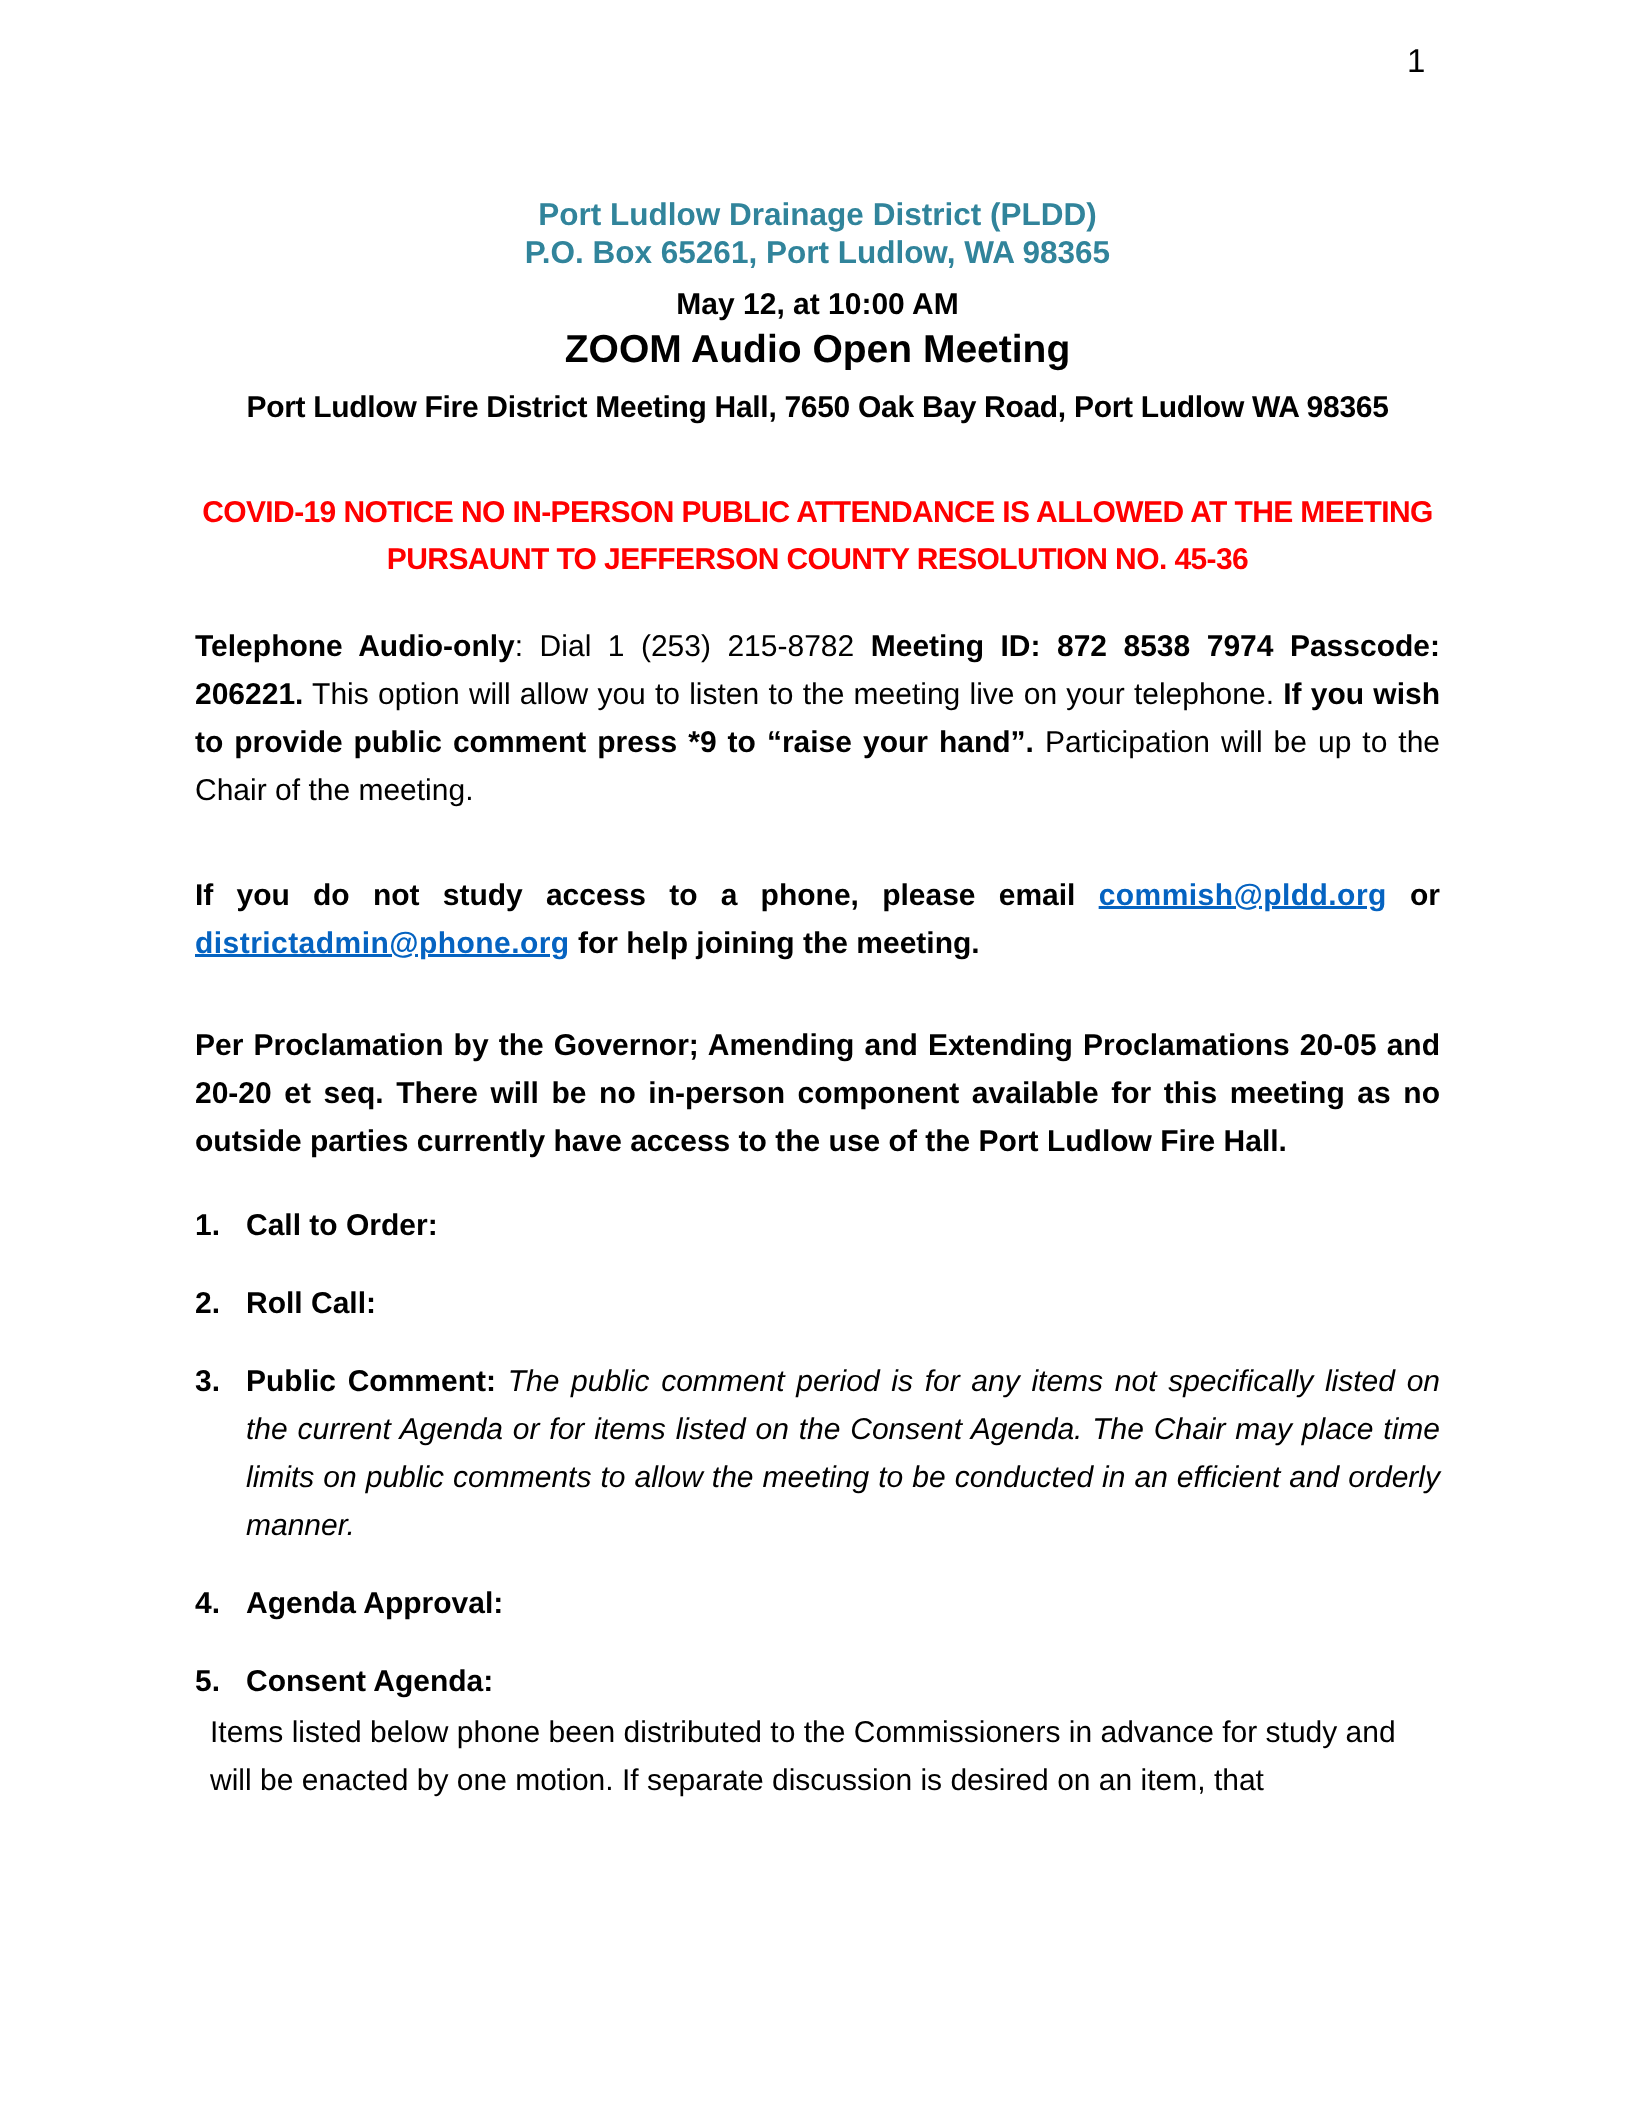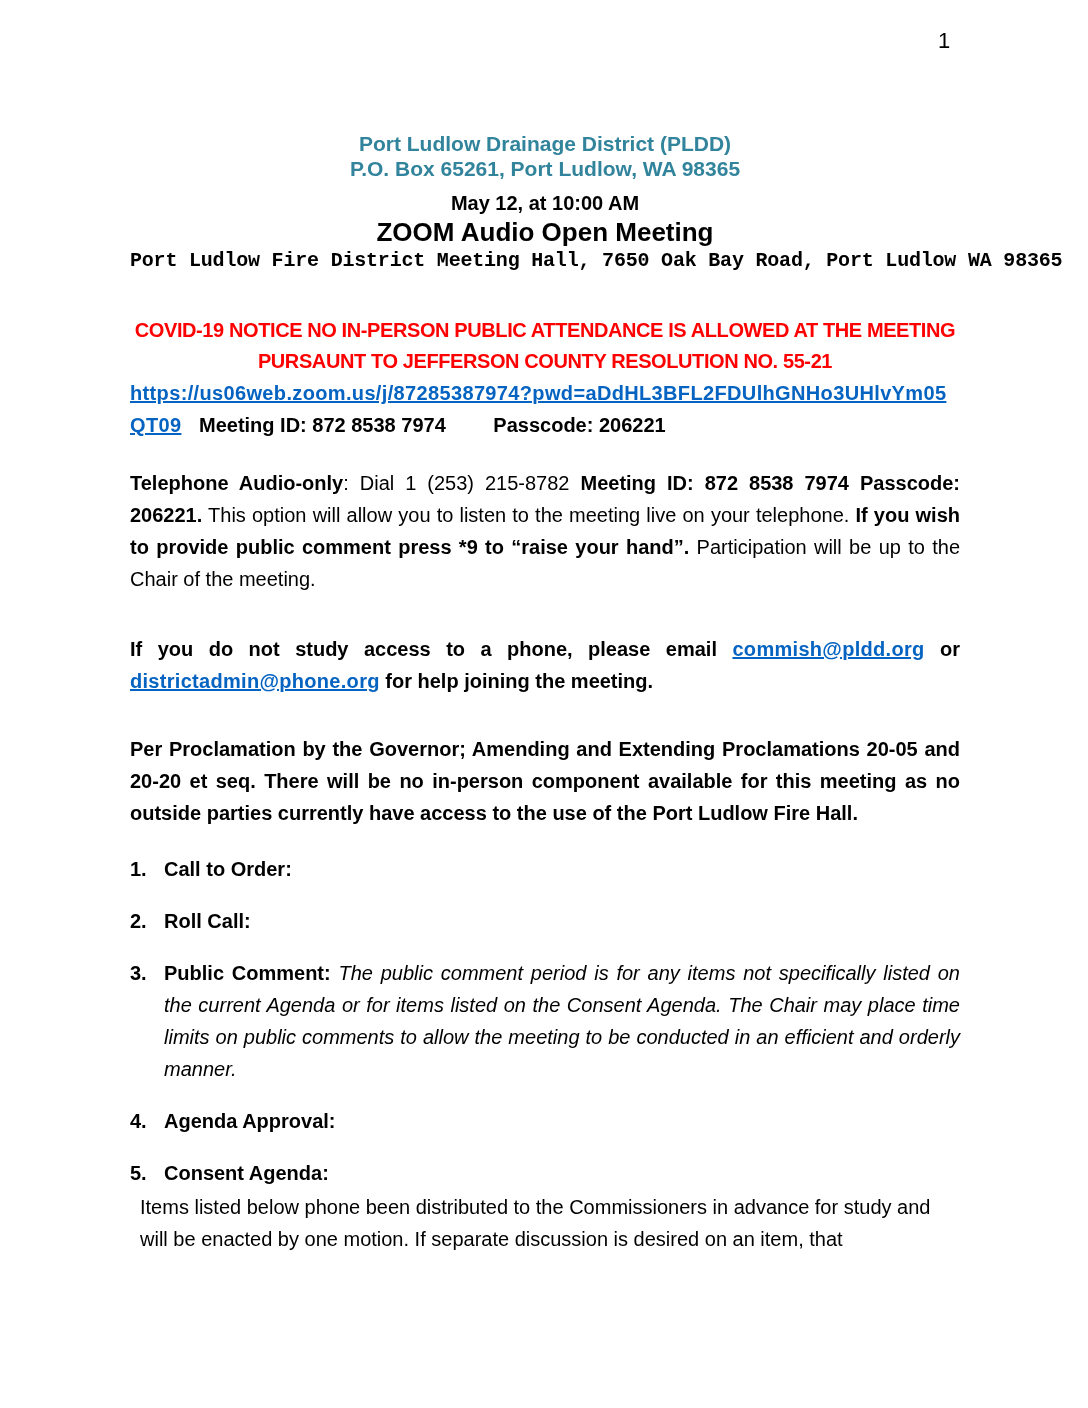--- a/index.html
+++ b/index.html
@@ -25,21 +25,21 @@
   .center{text-align:center;}
   .b,.bold{font-weight:bold;}
   .r{font-weight:normal;}
   .i{font-style:italic;}
   .teal{color:#31849B;}
   .red{color:#FF0000;}
   .org{font-size:21px;line-height:25px;}
   .agenda-title{margin-top:15px;line-height:25px;}
   .datetime{margin-top:10px;line-height:25px;}
   .zoom-heading{font-size:26px;font-weight:bold;line-height:32px;}
-  .location{line-height:25px;white-space:nowrap;letter-spacing:-0.2px;font-family:Liberation Mono, monospace;}
+  .location{margin-top:12px;line-height:25px;white-space:nowrap;letter-spacing:-0.2px;}
   .covid{margin-top:42px;line-height:31px;letter-spacing:-0.4px;}
   .para{margin:0;line-height:32px;}
   .intro{margin-top:22px;}
   .linkblock{word-break:break-all;}
   .linkblock .idlabel{margin-left:12px;word-break:normal;}
   .linkblock .pclabel{margin-left:42px;word-break:normal;}
   a.link,.link{color:#0563C1;font-weight:bold;text-decoration:underline;cursor:pointer;letter-spacing:0.3px;}
   .linkblock a.link{letter-spacing:0.35px;}
   .justify{text-align:justify;}
   .telephone{margin-top:26px;}
@@ -61,28 +61,23 @@
   <div class="content">
 
     <div class="org teal bold center">Port Ludlow Drainage District (PLDD)</div>
     <div class="org teal bold center">P.O. Box 65261, Port Ludlow, WA 98365</div>
 
     <div class="datetime bold center">May 12, at 10:00 AM</div>
 
     <div class="zoom-heading center">ZOOM Audio Open Meeting</div>
     <div class="location bold center">Port Ludlow Fire District Meeting Hall, 7650 Oak Bay Road, Port Ludlow WA 98365</div>
 
-    <div class="covid bold red center">COVID-19 NOTICE NO IN-PERSON PUBLIC ATTENDANCE IS ALLOWED AT THE MEETING PURSAUNT TO JEFFERSON COUNTY RESOLUTION NO. 55-21</div>
+    <div class="covid bold red center">COVID-19 NOTICE NO IN-PERSON PUBLIC ATTENDANCE IS ALLOWED AT THE MEETING PURSAUNT TO JEFFERSON COUNTY RESOLUTION NO. 45-36</div>
 
 
-    <div class="para linkblock">
-      <a class="link" href="#">https://us06web.zoom.us/j/87285387974?pwd=aDdHL3BFL2FDUlhGNHo3UHlvYm05QT09</a>
-      <span class="b idlabel">Meeting ID: 872 8538 7974</span>
-      <span class="b pclabel">Passcode: 206221</span>
-    </div>
 
     <p class="para telephone justify"><span class="b">Telephone Audio-only</span><span class="r">: Dial 1 (253) 215-8782 </span><span class="b">Meeting ID: 872 8538 7974 Passcode: 206221.</span><span class="r">  This option will allow you to listen to the meeting live on your telephone.   </span><span class="b">If you wish to provide public comment press *9 to “raise your hand”.</span><span class="r">  Participation will be up to the Chair of the meeting.</span></p>
 
     <p class="para emailpara justify"><span class="b">If you do not study access to a phone, please email </span><a class="link" href="#">commish@pldd.org</a><span class="b"> or </span><a class="link" href="#">districtadmin@phone.org</a><span class="b"> for help joining the meeting.</span></p>
 
     <p class="para proclamation justify">Per Proclamation by the Governor; Amending and Extending Proclamations 20-05 and 20-20 et seq.  There will be no in-person component available for this meeting as no outside parties currently have access to the use of the Port Ludlow Fire Hall.</p>
 
     <div class="agenda-list">
 
       <div class="agenda-item">

